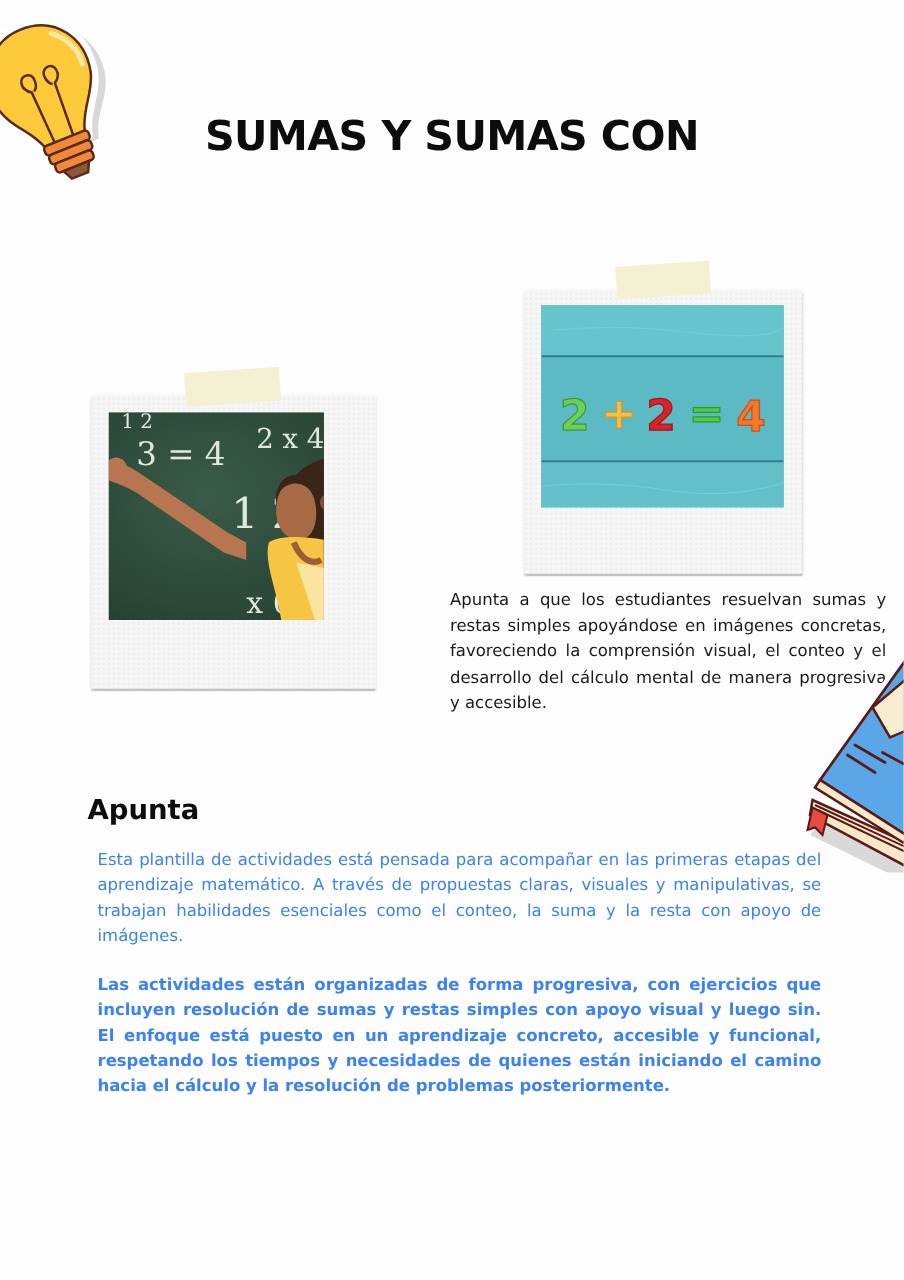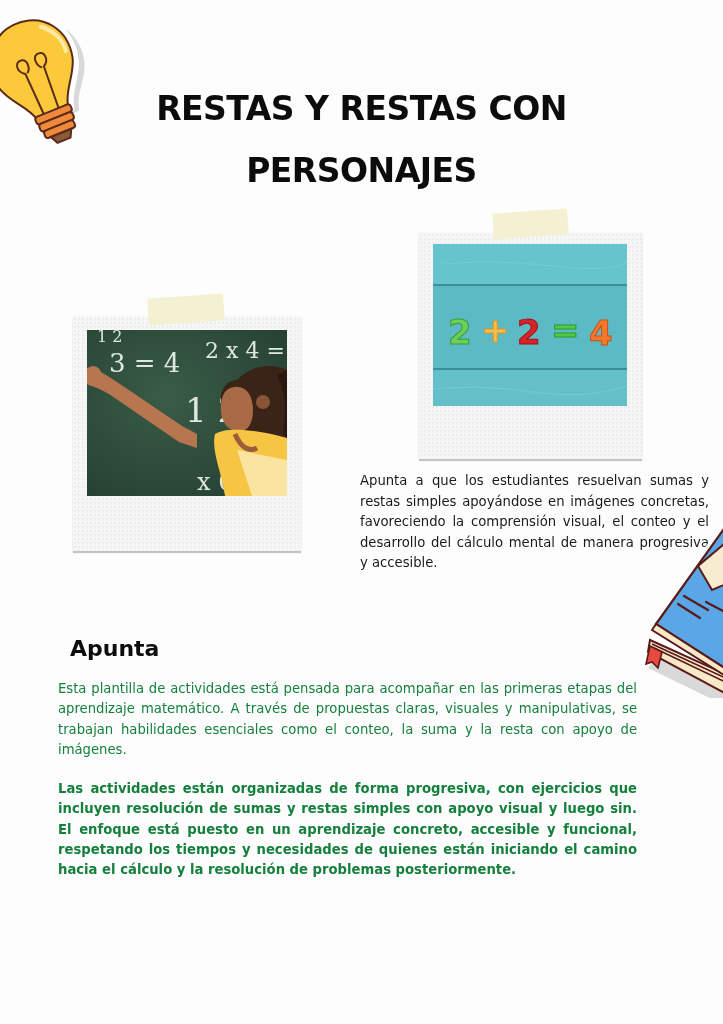--- a/index.html
+++ b/index.html
@@ -27,35 +27,35 @@
       position: absolute; background: #f2f0d0; opacity: 0.95;
     }
 
     
     #polaroid-right { left: 419px; top: 233px; width: 223px; height: 226px; }
     #photo-right { left: 14px; top: 11px; width: 194px; height: 162px; background: #5fbfc8; }
     #tape-right { left: 493px; top: 211px; width: 75px; height: 26px; transform: rotate(-4deg); }
 
     
     #polaroid-left { left: 73px; top: 317px; width: 228px; height: 234px; }
-    #photo-left { left: 14px; top: 13px; width: 200px; height: 166px; background: #2f4e3c; }
+    #photo-left { left: 14px; top: 13px; width: 172px; height: 166px; background: #2f4e3c; }
     #tape-left { left: 148px; top: 296px; width: 76px; height: 27px; transform: rotate(-4deg); }
 
     .aim-text {
       position: absolute; left: 329px; top: 471px; width: 349px;
       font-size: 13.2px; line-height: 20.6px; text-align: justify; color: #1a1a1a; margin-left: 31px;
     }
 
     .section-heading {
       position: absolute; left: 70px; top: 636px;
       font-weight: bold; font-size: 22px; color: #0d0d0d;
     }
     .para {
-      position: absolute; left: 58px; width: 579px;
-      font-size: 13.2px; line-height: 20.3px; text-align: justify; color: #15803d;
+      position: absolute; left: 78px; width: 579px;
+      font-size: 13.2px; line-height: 20.3px; text-align: justify; color: #3b82f6;
     }
     #para-1 { top: 679px; }
     #para-2 { top: 779px; font-weight: bold; }
   </style>
 </head>
 <body>
 
 <svg class="bulb" viewBox="0 0 100 160">
   <g transform="rotate(-22 50 80)">
     <path d="M48 8 C80 8 98 35 92 62 C88 80 72 90 68 108 L30 112 C26 94 8 84 6 62 C2 32 20 8 48 8 Z" fill="#d8d8d8" transform="translate(6 6)"></path>
@@ -65,22 +65,21 @@
     <path d="M40 104 L38 60 C30 55 32 44 40 46 C46 48 44 58 40 60" fill="none" stroke="#5a2a1a" stroke-width="2"></path>
     <path d="M56 104 L58 60 C66 55 64 44 56 46 C50 48 52 58 56 60" fill="none" stroke="#5a2a1a" stroke-width="2"></path>
     <rect x="30" y="104" width="38" height="8" rx="3" fill="#f08a3a" stroke="#5a2a1a" stroke-width="2"></rect>
     <rect x="31" y="112" width="36" height="8" rx="3" fill="#f08a3a" stroke="#5a2a1a" stroke-width="2"></rect>
     <rect x="33" y="120" width="32" height="8" rx="3" fill="#f08a3a" stroke="#5a2a1a" stroke-width="2"></rect>
     <path d="M38 128 L60 128 L56 136 L42 136 Z" fill="#8a5a3a" stroke="#5a2a1a" stroke-width="2"></path>
   </g>
 </svg>
 
 <div class="title">
-  <div>RESTAS Y RESTAS CON</div>
-  <div>PERSONAJES</div>
+  <div>SUMAS Y SUMAS CON</div>
 </div>
 
 <div class="polaroid" id="polaroid-right">
   <div class="photo" id="photo-right">
     <svg width="194" height="162" viewBox="0 0 194 162">
       <rect width="194" height="162" fill="#5fbfc8"></rect>
       <rect y="0" width="194" height="40" fill="#66c4cc"></rect>
       <rect y="42" width="194" height="82" fill="#5bbac4"></rect>
       <rect y="126" width="194" height="36" fill="#63c0c9"></rect>
       <line x1="0" y1="41" x2="194" y2="41" stroke="#2f7f8a" stroke-width="1.5"></line>

